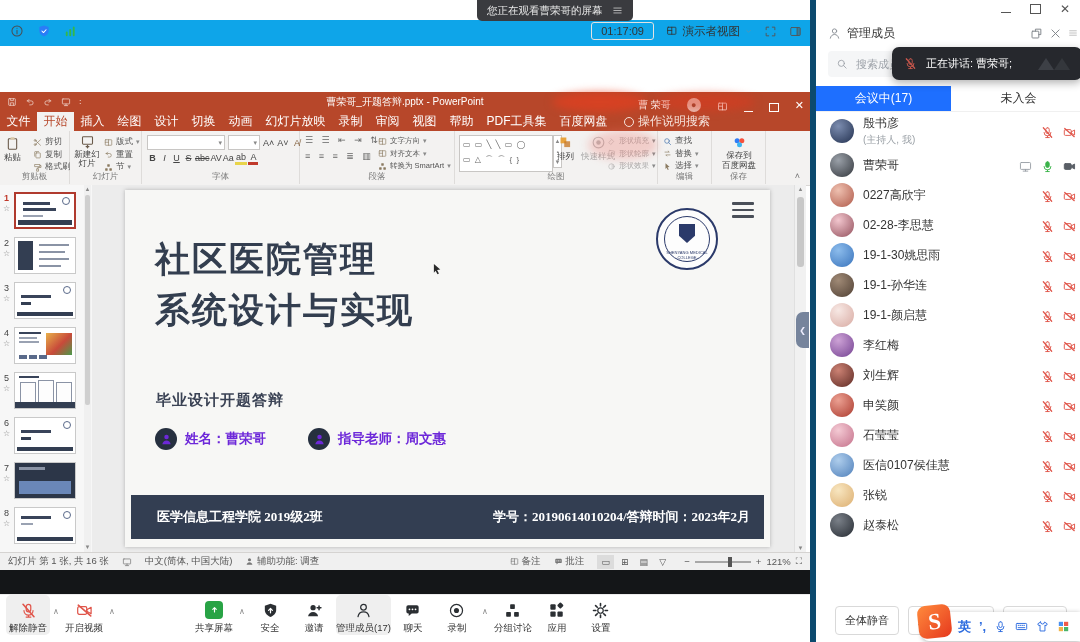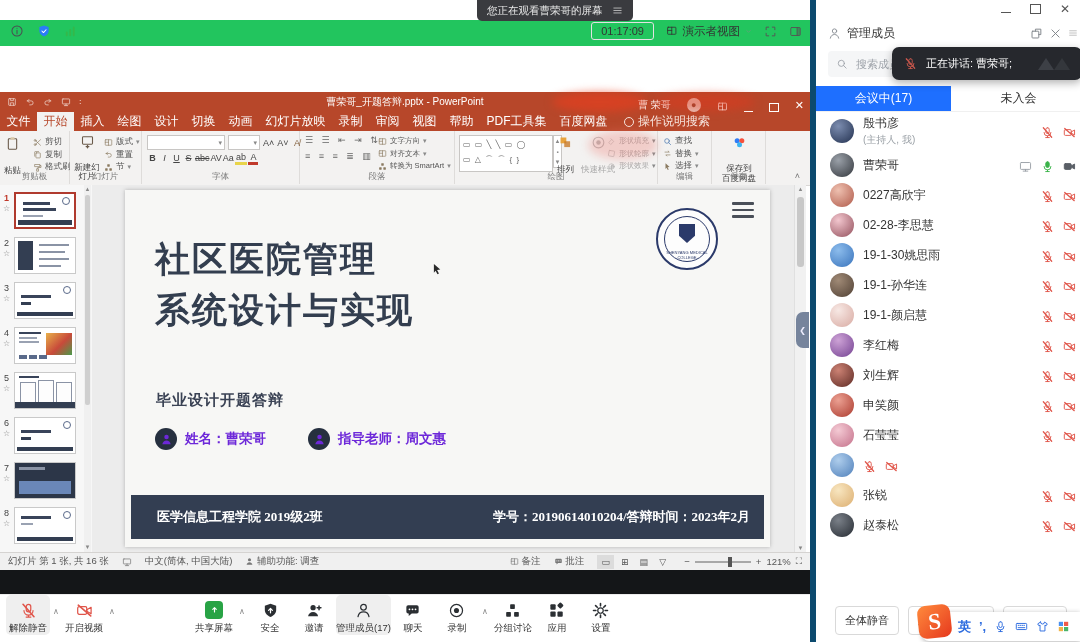--- a/index.html
+++ b/index.html
@@ -11,21 +11,21 @@
   
   .banner{position:absolute;left:477px;top:0;height:21px;background:#3a3b3f;color:#e8e8e8;
     border-radius:0 0 5px 5px;display:flex;align-items:center;gap:9px;padding:0 10px;font-size:10.5px;z-index:40}
   .banner .ic{color:#cfcfcf;font-size:11px}
   .winctl{position:absolute;right:10px;top:4px;display:flex;gap:19px;align-items:center;z-index:41}
   .wmin{width:10px;height:1px;background:#555;margin-top:6px}
   .wmax{width:9px;height:8px;border:1px solid #555}
   .wclose{color:#555;font-size:12px;line-height:10px}
 
   
-  .topbar{position:absolute;left:0;top:20px;width:810px;height:26px;background:#22c55e}
+  .topbar{position:absolute;left:0;top:20px;width:810px;height:26px;background:#0ea5e9}
   .tb-left{position:absolute;left:10px;top:4px;display:flex;gap:13px;align-items:center}
   .tb-right{position:absolute;right:8px;top:2px;display:flex;gap:12px;align-items:center}
   .timer{border:1px solid #e2e2e2;border-radius:3px;padding:2px 9px;font-size:11px;color:#333}
   .viewmode{display:flex;align-items:center;gap:5px;font-size:11.5px;color:#333}
   .info-ic{color:#4a4d52;font-size:14px}
   .shield-ic{color:#2a7cf7;font-size:14px}
   .signal-ic{color:#34b84a;font-size:14px}
 
   
   .panel{position:absolute;left:810px;top:0;width:270px;height:642px;background:#fff;border-left:6px solid #0c4a6e}
@@ -88,21 +88,21 @@
   .ribbon-tabs{position:absolute;left:0;top:112px;width:810px;height:19px;background:#b7472a;display:flex;align-items:stretch;color:#fff;font-size:12px}
   .rt{display:flex;align-items:center;padding:0 6.5px;white-space:nowrap}
   .rt.on{background:#f3f2f1;color:#b7472a}
   .rt-search{display:flex;align-items:center;gap:4px;margin-left:10px;color:#f6e3dc}
   .rt-bulb{width:8px;height:8px;border:1px solid #f6e3dc;border-radius:50%}
   .rt-note{position:absolute;right:8px;top:22px;color:#fff;font-size:9px}
 
   .ribbon{position:absolute;left:0;top:131px;width:810px;height:54px;background:#f3f2f1;border-bottom:1px solid #d8d6d4;font-size:8.5px;color:#444}
   .rg{position:absolute;top:0;height:53px;border-right:1px solid #dedcda;box-sizing:border-box;padding-top:3px}
   .rg-label{position:absolute;bottom:1px;left:0;right:0;text-align:center;font-size:8.5px;color:#7a7a7a;white-space:nowrap}
-  .rg-big{position:absolute;display:flex;flex-direction:column;align-items:center;gap:14px;color:#444;text-align:center}
+  .rg-big{position:absolute;display:flex;flex-direction:column;align-items:center;gap:1px;color:#444;text-align:center}
   .rg-big .ic{font-size:15px;color:#6a5a4a}
   .rs{display:flex;align-items:center;gap:3px;height:12.5px;white-space:nowrap;color:#555}
   .rs .ic{font-size:9px;color:#8a7a60}
   .dim{color:#a8a8a8}
   .dim .ic{color:#b8b8b8}
   .carx{color:#8a8a8a;font-size:7px}
   .fbox{border:1px solid #c8c6c4;background:#fff;height:13px;display:flex;align-items:center;justify-content:flex-end;padding:0 2px;color:#888;font-size:7px}
   .fbtn{display:inline-flex;align-items:center;justify-content:center;min-width:11px;height:12px;font-size:9px;color:#444}
   .shapebox{border:1px solid #c8c6c4;background:#fff;width:86px;height:33px;padding:1px 3px;color:#666;font-size:8px;line-height:15px;letter-spacing:1px;white-space:nowrap;overflow:hidden}
   .updn{display:inline-flex;flex-direction:column;border:1px solid #c8c6c4;background:#fff;width:9px;height:33px;align-items:center;justify-content:space-between;color:#888;font-size:6px;padding:2px 0;box-sizing:border-box}
@@ -1156,20 +1156,23 @@
               </svg></span>
             <span class="mi cam-off"><svg viewBox="0 0 18 18" width="1em" height="1em" fill="none" stroke="currentColor" stroke-width="1.3" stroke-linecap="round" stroke-linejoin="round">
                 <rect x="1.8" y="5" width="9.6" height="8" rx="1.5"></rect>
                 <path d="M11.4 8.2 16 5.6v6.8l-4.6-2.6z"></path>
                 <path d="M2.4 3.4 15.6 14.8" stroke-width="1.7"></path>
               </svg></span>
           </div>
         </div>
         <div class="m-row">
           <div class="m-av" style="background: radial-gradient(circle at 35% 30%, rgb(174, 205, 236), rgb(80, 128, 186));"></div>
+          <div class="m-info">
+            <div class="m-name">医信0107侯佳慧</div>
+          </div>
           <div class="m-icons">
             <span class="mi mic-off"><svg viewBox="0 0 18 18" width="1em" height="1em" fill="none" stroke="currentColor" stroke-width="1.3" stroke-linecap="round" stroke-linejoin="round">
                 <rect x="6.6" y="2.4" width="4.8" height="8" rx="2.4"></rect>
                 <path d="M4.2 9a4.8 4.8 0 0 0 9.6 0M9 13.8v2.2M6.5 16h5"></path>
                 <path d="M3.2 2.4 14.8 15.6" stroke-width="1.7"></path>
               </svg></span>
             <span class="mi cam-off"><svg viewBox="0 0 18 18" width="1em" height="1em" fill="none" stroke="currentColor" stroke-width="1.3" stroke-linecap="round" stroke-linejoin="round">
                 <rect x="1.8" y="5" width="9.6" height="8" rx="1.5"></rect>
                 <path d="M11.4 8.2 16 5.6v6.8l-4.6-2.6z"></path>
                 <path d="M2.4 3.4 15.6 14.8" stroke-width="1.7"></path>

